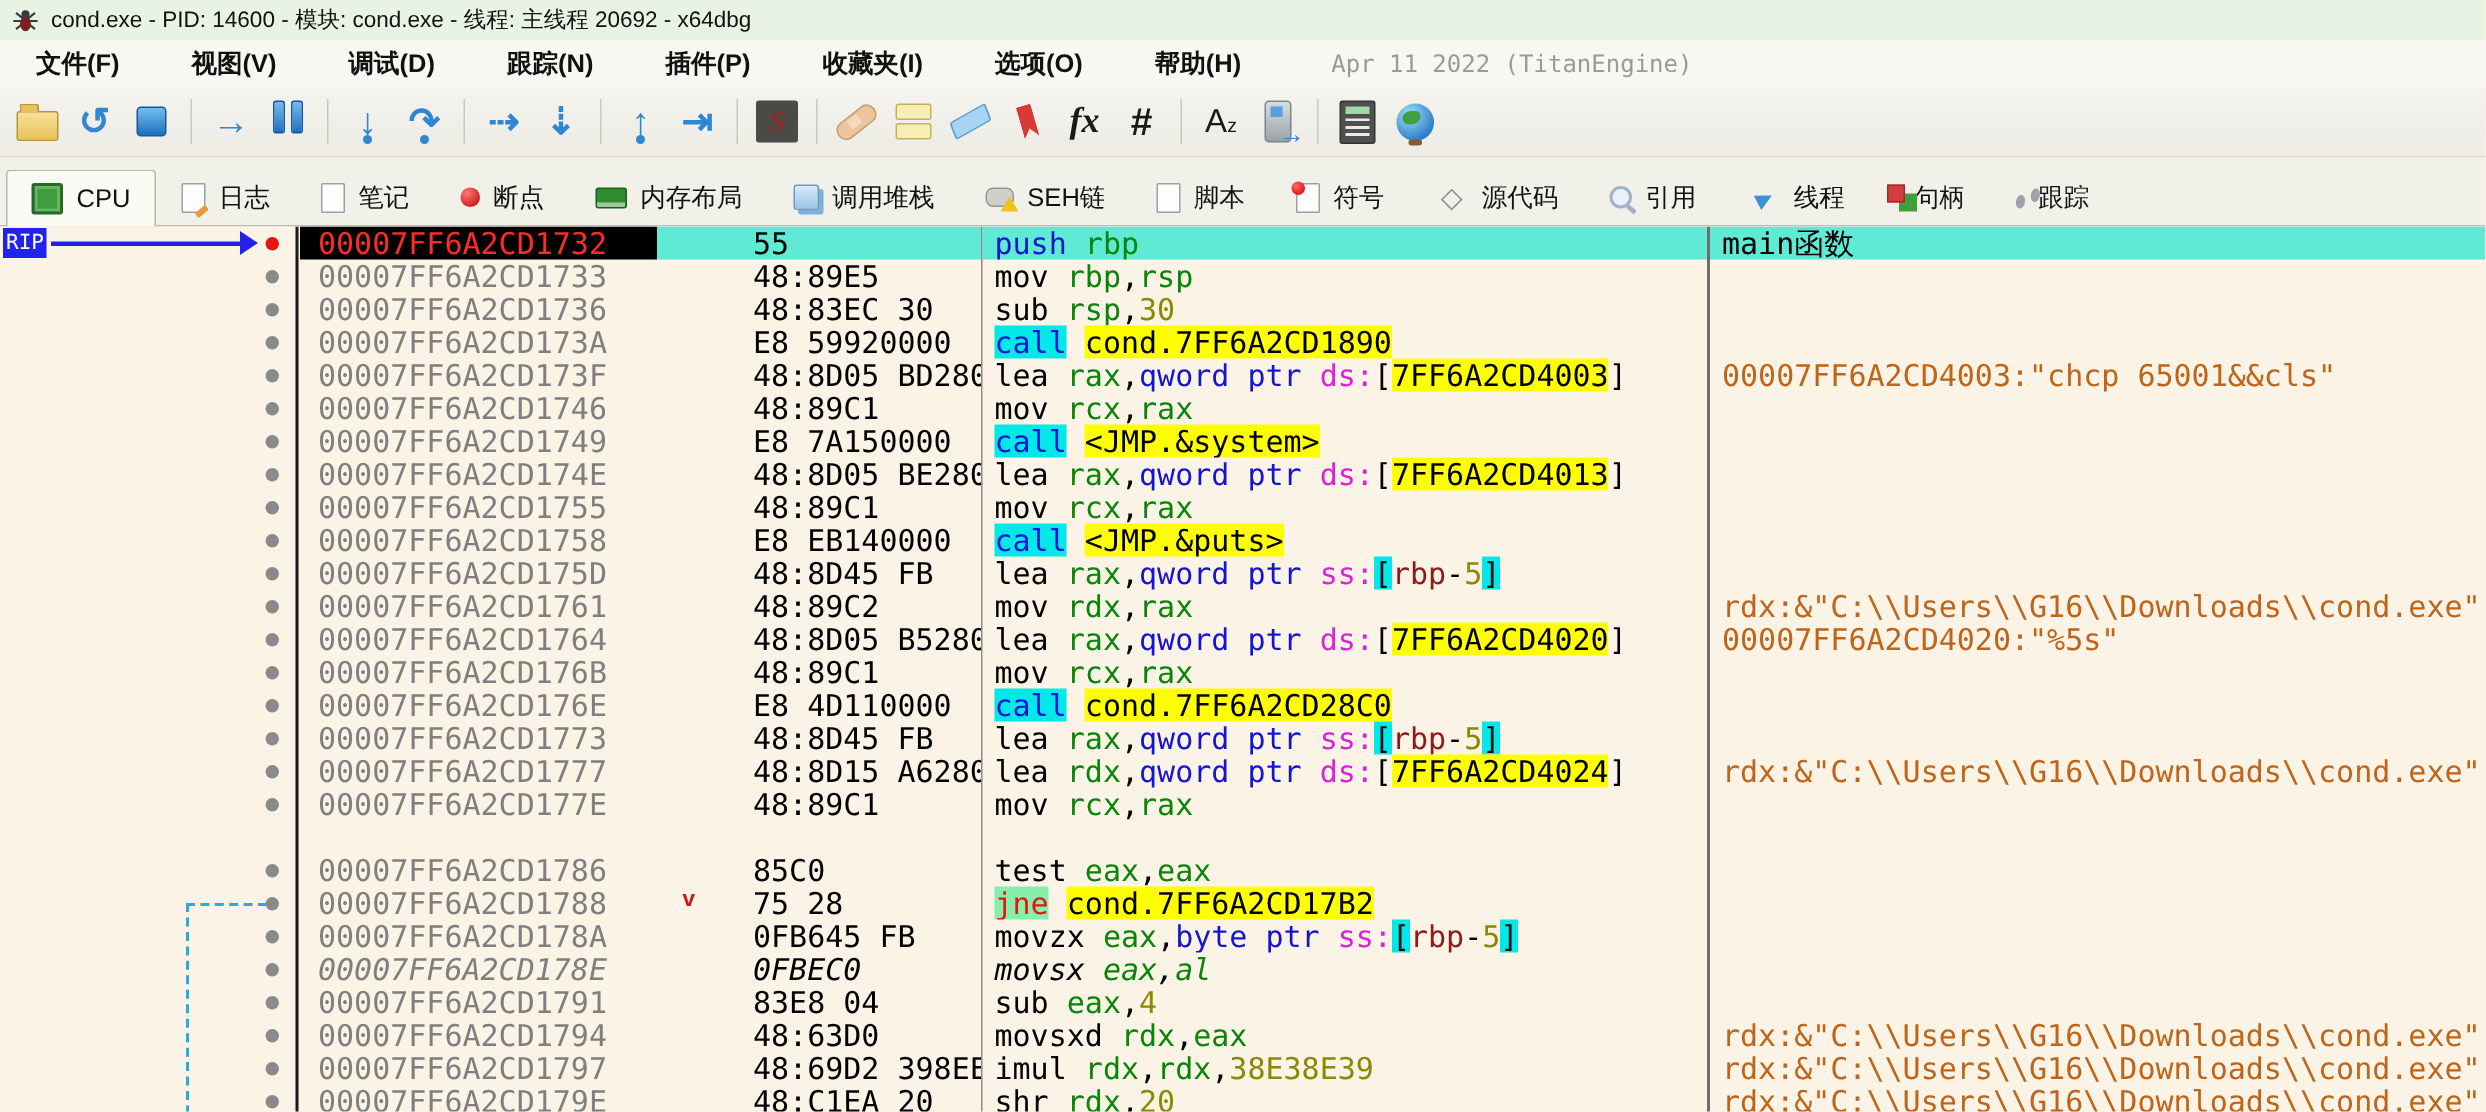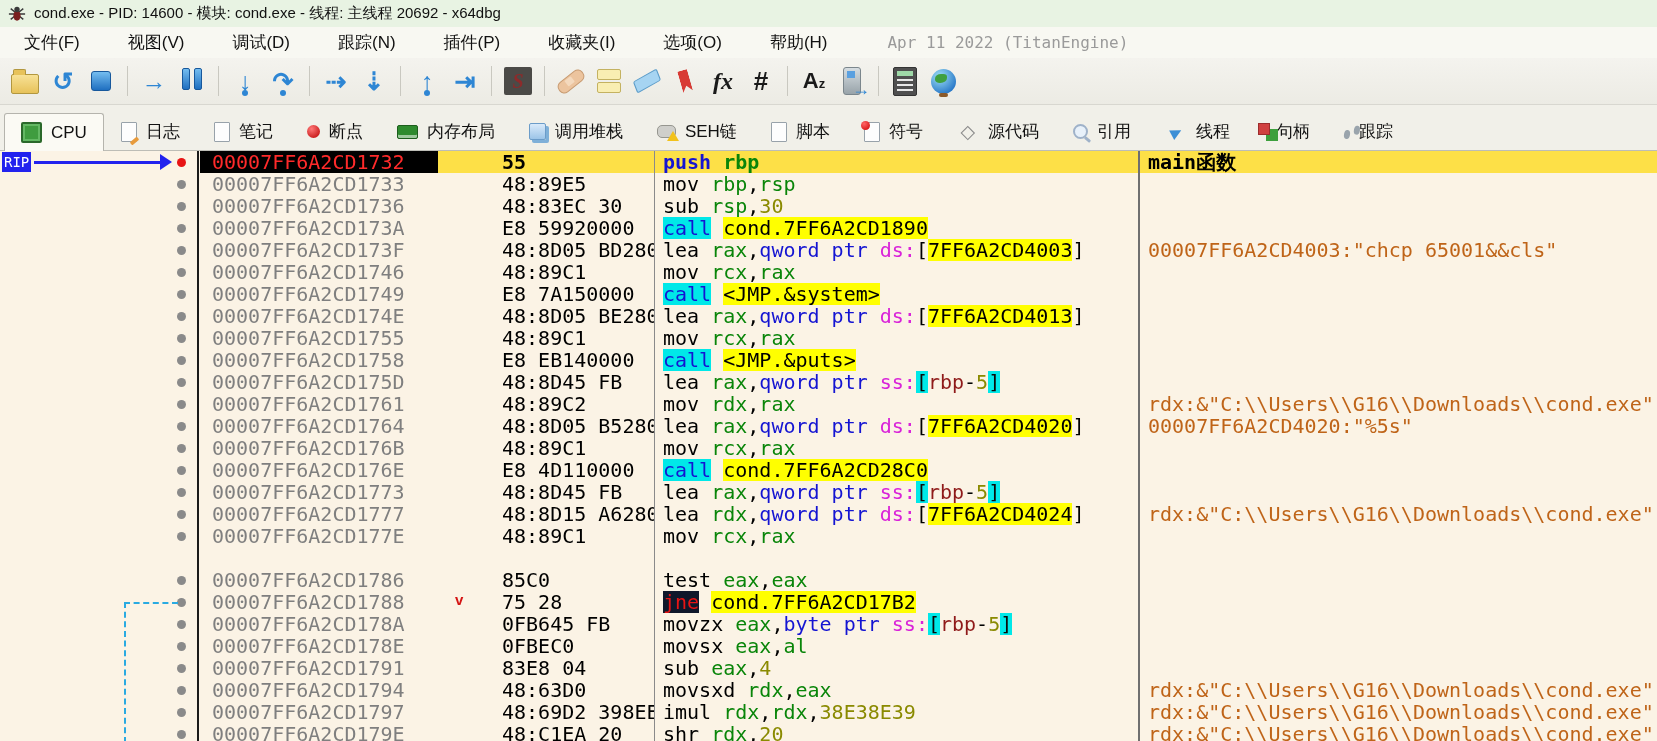--- a/index.html
+++ b/index.html
@@ -4,41 +4,41 @@
 <style>
   html,body{margin:0;padding:0;}
   body{width:1657px;height:741px;overflow:hidden;font-family:"Liberation Sans",sans-serif;background:#fbf3e5;}
   .window{position:relative;width:1657px;height:741px;}
 
   
   .titlebar{height:27px;background:#e8f3e3;display:flex;align-items:center;padding-left:8px;font-size:15px;color:#111;}
   .app-icon{width:18px;height:18px;margin-right:8px;display:inline-block;}
   
   .menubar{height:31px;background:#f8f8f2;display:flex;align-items:center;font-size:17px;color:#111;}
-  .menu-item{padding:0 24px;height:100%;display:flex;align-items:center;cursor:default;}
+  .menu-item{padding:0 24px;height:100%;display:flex;align-items:center;cursor:default;font-weight:bold;}
   .build-info{margin-left:36px;color:#9a9a9a;font-family:"DejaVu Sans Mono",monospace;font-size:16px;}
 
   
   .toolbar{height:46px;background:linear-gradient(#f4f3ee,#ecebe4);border-bottom:1px solid #d8d7d0;display:flex;align-items:center;padding-left:6px;}
   .tbtn{width:38px;height:38px;display:flex;align-items:center;justify-content:center;font-size:25px;color:#2e86d4;font-weight:bold;position:relative;}
   .tsep{width:1px;height:30px;background:#c9c8c0;margin:0 7px;}
   .arrow-dot:after{content:"";position:absolute;width:6px;height:6px;border-radius:50%;background:#2e86d4;bottom:4px;left:16px;}
   .i-folder{width:26px;height:18px;background:linear-gradient(#f7e196,#e7c25a);border:1px solid #b2973f;border-radius:2px;position:relative;margin-top:5px;}
   .i-folder:before{content:"";position:absolute;top:-6px;left:1px;width:11px;height:5px;background:#e7c25a;border:1px solid #b2973f;border-bottom:none;border-radius:2px 2px 0 0;}
   .i-sq{width:18px;height:18px;background:linear-gradient(#74bdf0,#1f6fc0);border:1px solid #17589c;border-radius:3px;}
   .i-pause span{display:inline-block;width:6px;height:20px;background:linear-gradient(#74bdf0,#1f6fc0);border:1px solid #17589c;border-radius:2px;margin:0 2px;}
   .i-script{width:28px;height:28px;background:#4b4a47;color:#8c2b2b;font:italic bold 20px "Liberation Serif",serif;display:flex;align-items:center;justify-content:center;border-radius:2px;}
   .i-patch{width:28px;height:11px;background:#ecc49e;border:1px solid #c79a70;border-radius:6px;transform:rotate(-38deg);position:relative;}
   .i-patch:before{content:"";position:absolute;left:9px;top:1px;width:8px;height:7px;background:#f4d9bd;border-radius:1px;}
   .i-bubble div{width:22px;height:9px;background:#f9eeb2;border:1px solid #c4b261;border-radius:2px;margin:2px 0;}
   .i-tag{width:22px;height:12px;background:#a6d4f2;border:1px solid #5b9cc9;transform:skewX(-16deg) rotate(-34deg);border-radius:2px;}
   .i-ribbon{width:10px;height:22px;background:#d83a34;clip-path:polygon(0 0,100% 0,100% 100%,50% 72%,0 100%);transform:rotate(-16deg);box-shadow:6px 2px 0 #b22c28;}
   .i-fx{font:italic bold 24px "Liberation Serif",serif;color:#1a1a1a;}
   .i-hash{font:bold 26px "Liberation Sans",sans-serif;color:#1a1a1a;}
-  .i-az{color:#1a1a1a;font-size:22px;font-weight:bold;}
+  .i-az{color:#1a1a1a;font-size:22px;font-weight:normal;}
   .i-az small{font-size:13px;}
   .i-phone{width:16px;height:26px;background:linear-gradient(#d6dde1,#98a3a9);border:1px solid #7b868c;border-radius:3px;position:relative;}
   .i-phone:before{content:"";position:absolute;top:3px;left:3px;width:8px;height:7px;background:#5aa0e0;}
   .i-phone:after{content:"\2192";position:absolute;right:-10px;bottom:-6px;color:#2e86d4;font-size:18px;font-weight:bold;}
   .i-calc{width:22px;height:27px;background:#4f4f4f;border:1px solid #333;border-radius:2px;position:relative;}
   .i-calc:before{content:"";position:absolute;top:3px;left:3px;right:3px;height:5px;background:#9fd9a8;}
   .i-calc:after{content:"";position:absolute;left:3px;right:3px;top:11px;bottom:3px;background:repeating-linear-gradient(#e8e8e8 0 2px,#4f4f4f 2px 5px);}
   .i-globe{width:25px;height:25px;border-radius:50%;background:radial-gradient(circle at 35% 30%,#9fe0f5,#2b7ac9 75%);position:relative;}
   .i-globe:before{content:"";position:absolute;left:4px;top:5px;width:12px;height:9px;background:#3fa03f;border-radius:50% 30% 55% 40%;}
   .i-globe:after{content:"";position:absolute;left:8px;bottom:-3px;width:9px;height:4px;background:#8a5a2b;border-radius:2px;}
@@ -66,35 +66,35 @@
 
   
   .disasm{position:relative;height:592px;background:#fbf3e5;font-family:"DejaVu Sans Mono",monospace;font-size:20px;overflow:hidden;}
   .drow{position:absolute;left:0;width:1657px;height:22px;line-height:22px;white-space:pre;}
   .cell{position:absolute;top:0;height:22px;overflow:hidden;}
   .c-addr{left:200px;width:238px;padding-left:12px;box-sizing:border-box;color:#7f7f7f;}
   .c-bytes{left:438px;width:216px;padding-left:64px;box-sizing:border-box;color:#000;}
   .c-disasm{left:655px;width:483px;padding-left:8px;box-sizing:border-box;color:#000;}
   .c-comment{left:1140px;width:517px;padding-left:8px;box-sizing:border-box;}
   .drow.sel .c-addr{background:#000;color:#ff2a2a;}
-  .drow.sel .c-bytes,.drow.sel .c-disasm,.drow.sel .c-comment{background:#fde047;font-weight:bold;}
+  .drow.sel .c-bytes,.drow.sel .c-disasm,.drow.sel .c-comment{background:#5eead4;}
   .cmt-auto{color:#bf6418;}
   .cmt-user{color:#000;}
   .dot{position:absolute;left:177px;top:7px;width:9px;height:9px;border-radius:50%;background:#8a8a8a;}
   .dot.red{background:#e81414;}
   .jmark{position:absolute;left:455px;top:0;color:#d41414;font:bold 15px "Liberation Sans",sans-serif;}
   .vsep{position:absolute;top:0;bottom:0;}
   .vsep1{left:197px;width:2px;background:#1a1a1a;}
   .vsep2{left:654px;width:1px;background:#8a8a8a;}
   .vsep3{left:1138px;width:2px;background:#6f6f6f;}
   
   .t-mn{color:#000;}
   .t-mnb{color:#1414d2;margin-top:40px;}
   .t-call{color:#1414d2;background:#00e8e8;}
-  .t-jcc{color:#e81414;background:#0f172a;}
+  .t-jcc{color:#e81414;background:#86efac;}
   .t-tgt{color:#000;background:#ffff00;}
   .t-reg{color:#098509;}
   .t-num{color:#8a8a00;}
   .t-ptr{color:#1414d2;}
   .t-seg{color:#d923d9;}
   .t-mem{color:#000;background:#ffff00;}
   .t-brc{color:#0a0a0a;background:#00e8e8;}
   .t-sreg{color:#8f1a1a;}
   .t-pl{color:#000;}
   
@@ -277,21 +277,21 @@
       <div class="drow" style="top: 242px;"><span class="dot"></span><span class="cell c-addr">00007FF6A2CD1761</span><span class="cell c-bytes">48:89C2</span><span class="cell c-disasm"><span class="t-mn">mov</span><span class="t-pl"> </span><span class="t-reg">rdx</span><span class="t-pl">,</span><span class="t-reg">rax</span></span><span class="cell c-comment cmt-auto">rdx:&amp;"C:\\Users\\G16\\Downloads\\cond.exe"</span></div>
       <div class="drow" style="top: 264px;"><span class="dot"></span><span class="cell c-addr">00007FF6A2CD1764</span><span class="cell c-bytes">48:8D05 B5280</span><span class="cell c-disasm"><span class="t-mn">lea</span><span class="t-pl"> </span><span class="t-reg">rax</span><span class="t-pl">,</span><span class="t-ptr">qword ptr</span><span class="t-pl"> </span><span class="t-seg">ds:</span><span class="t-pl">[</span><span class="t-mem">7FF6A2CD4020</span><span class="t-pl">]</span></span><span class="cell c-comment cmt-auto">00007FF6A2CD4020:"%5s"</span></div>
       <div class="drow" style="top: 286px;"><span class="dot"></span><span class="cell c-addr">00007FF6A2CD176B</span><span class="cell c-bytes">48:89C1</span><span class="cell c-disasm"><span class="t-mn">mov</span><span class="t-pl"> </span><span class="t-reg">rcx</span><span class="t-pl">,</span><span class="t-reg">rax</span></span></div>
       <div class="drow" style="top: 308px;"><span class="dot"></span><span class="cell c-addr">00007FF6A2CD176E</span><span class="cell c-bytes">E8 4D110000</span><span class="cell c-disasm"><span class="t-call">call</span><span class="t-pl"> </span><span class="t-tgt">cond.7FF6A2CD28C0</span></span></div>
       <div class="drow" style="top: 330px;"><span class="dot"></span><span class="cell c-addr">00007FF6A2CD1773</span><span class="cell c-bytes">48:8D45 FB</span><span class="cell c-disasm"><span class="t-mn">lea</span><span class="t-pl"> </span><span class="t-reg">rax</span><span class="t-pl">,</span><span class="t-ptr">qword ptr</span><span class="t-pl"> </span><span class="t-seg">ss:</span><span class="t-brc">[</span><span class="t-sreg">rbp</span><span class="t-pl">-</span><span class="t-num">5</span><span class="t-brc">]</span></span></div>
       <div class="drow" style="top: 352px;"><span class="dot"></span><span class="cell c-addr">00007FF6A2CD1777</span><span class="cell c-bytes">48:8D15 A6280</span><span class="cell c-disasm"><span class="t-mn">lea</span><span class="t-pl"> </span><span class="t-reg">rdx</span><span class="t-pl">,</span><span class="t-ptr">qword ptr</span><span class="t-pl"> </span><span class="t-seg">ds:</span><span class="t-pl">[</span><span class="t-mem">7FF6A2CD4024</span><span class="t-pl">]</span></span><span class="cell c-comment cmt-auto">rdx:&amp;"C:\\Users\\G16\\Downloads\\cond.exe"</span></div>
       <div class="drow" style="top: 374px;"><span class="dot"></span><span class="cell c-addr">00007FF6A2CD177E</span><span class="cell c-bytes">48:89C1</span><span class="cell c-disasm"><span class="t-mn">mov</span><span class="t-pl"> </span><span class="t-reg">rcx</span><span class="t-pl">,</span><span class="t-reg">rax</span></span></div>
       <div class="drow" style="top: 418px;"><span class="dot"></span><span class="cell c-addr">00007FF6A2CD1786</span><span class="cell c-bytes">85C0</span><span class="cell c-disasm"><span class="t-mn">test</span><span class="t-pl"> </span><span class="t-reg">eax</span><span class="t-pl">,</span><span class="t-reg">eax</span></span></div>
       <div class="drow" style="top: 440px;"><span class="dot"></span><span class="cell c-addr">00007FF6A2CD1788</span><span class="cell c-bytes">75 28</span><span class="jmark">v</span><span class="cell c-disasm"><span class="t-jcc">jne</span><span class="t-pl"> </span><span class="t-tgt">cond.7FF6A2CD17B2</span></span></div>
       <div class="drow" style="top: 462px;"><span class="dot"></span><span class="cell c-addr">00007FF6A2CD178A</span><span class="cell c-bytes">0FB645 FB</span><span class="cell c-disasm"><span class="t-mn">movzx</span><span class="t-pl"> </span><span class="t-reg">eax</span><span class="t-pl">,</span><span class="t-ptr">byte ptr</span><span class="t-pl"> </span><span class="t-seg">ss:</span><span class="t-brc">[</span><span class="t-sreg">rbp</span><span class="t-pl">-</span><span class="t-num">5</span><span class="t-brc">]</span></span></div>
-      <div class="drow" style="top: 484px;"><span class="dot"></span><span class="cell c-addr">00007FF6A2CD178E</span><span class="cell c-bytes">0FBEC0</span><span class="cell c-disasm"><span class="t-mn">movsx</span><span class="t-pl"> </span><span class="t-reg">eax</span><span class="t-pl">,</span><span class="t-reg">al</span></span></div>
+      <div class="drow" style="top: 484px; font-style: italic;"><span class="dot"></span><span class="cell c-addr">00007FF6A2CD178E</span><span class="cell c-bytes">0FBEC0</span><span class="cell c-disasm"><span class="t-mn">movsx</span><span class="t-pl"> </span><span class="t-reg">eax</span><span class="t-pl">,</span><span class="t-reg">al</span></span></div>
       <div class="drow" style="top: 506px;"><span class="dot"></span><span class="cell c-addr">00007FF6A2CD1791</span><span class="cell c-bytes">83E8 04</span><span class="cell c-disasm"><span class="t-mn">sub</span><span class="t-pl"> </span><span class="t-reg">eax</span><span class="t-pl">,</span><span class="t-num">4</span></span></div>
       <div class="drow" style="top: 528px;"><span class="dot"></span><span class="cell c-addr">00007FF6A2CD1794</span><span class="cell c-bytes">48:63D0</span><span class="cell c-disasm"><span class="t-mn">movsxd</span><span class="t-pl"> </span><span class="t-reg">rdx</span><span class="t-pl">,</span><span class="t-reg">eax</span></span><span class="cell c-comment cmt-auto">rdx:&amp;"C:\\Users\\G16\\Downloads\\cond.exe"</span></div>
       <div class="drow" style="top: 550px;"><span class="dot"></span><span class="cell c-addr">00007FF6A2CD1797</span><span class="cell c-bytes">48:69D2 398EE</span><span class="cell c-disasm"><span class="t-mn">imul</span><span class="t-pl"> </span><span class="t-reg">rdx</span><span class="t-pl">,</span><span class="t-reg">rdx</span><span class="t-pl">,</span><span class="t-num">38E38E39</span></span><span class="cell c-comment cmt-auto">rdx:&amp;"C:\\Users\\G16\\Downloads\\cond.exe"</span></div>
       <div class="drow" style="top: 572px;"><span class="dot"></span><span class="cell c-addr">00007FF6A2CD179E</span><span class="cell c-bytes">48:C1EA 20</span><span class="cell c-disasm"><span class="t-mn">shr</span><span class="t-pl"> </span><span class="t-reg">rdx</span><span class="t-pl">,</span><span class="t-num">20</span></span><span class="cell c-comment cmt-auto">rdx:&amp;"C:\\Users\\G16\\Downloads\\cond.exe"</span></div>
       <div class="jline-h" style="left: 124px; top: 451px; width: 54px;"></div>
       <div class="jline-v" style="left: 124px; top: 451px; height: 141px;"></div>
     </div>
 </div>
 
 </body></html>

